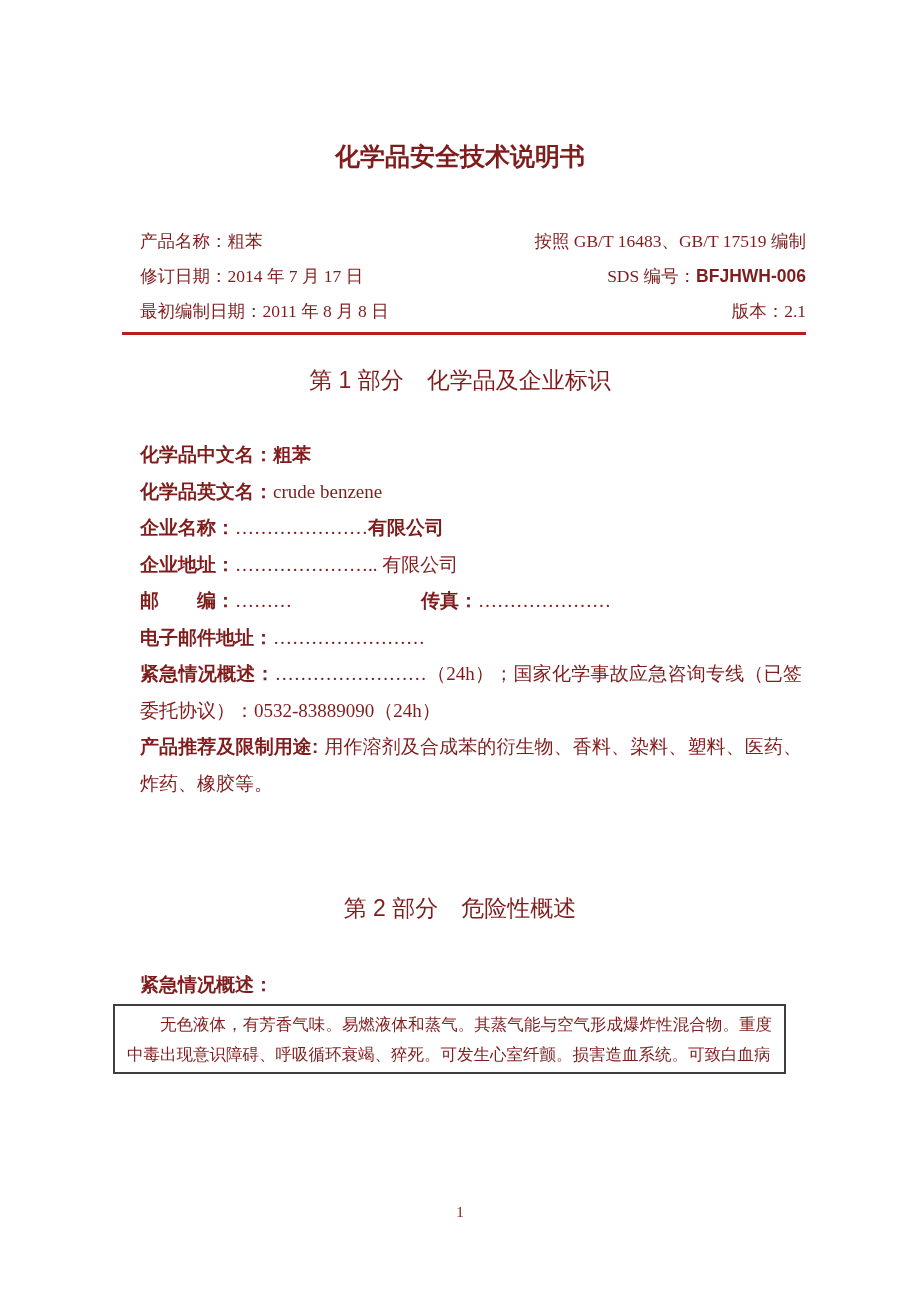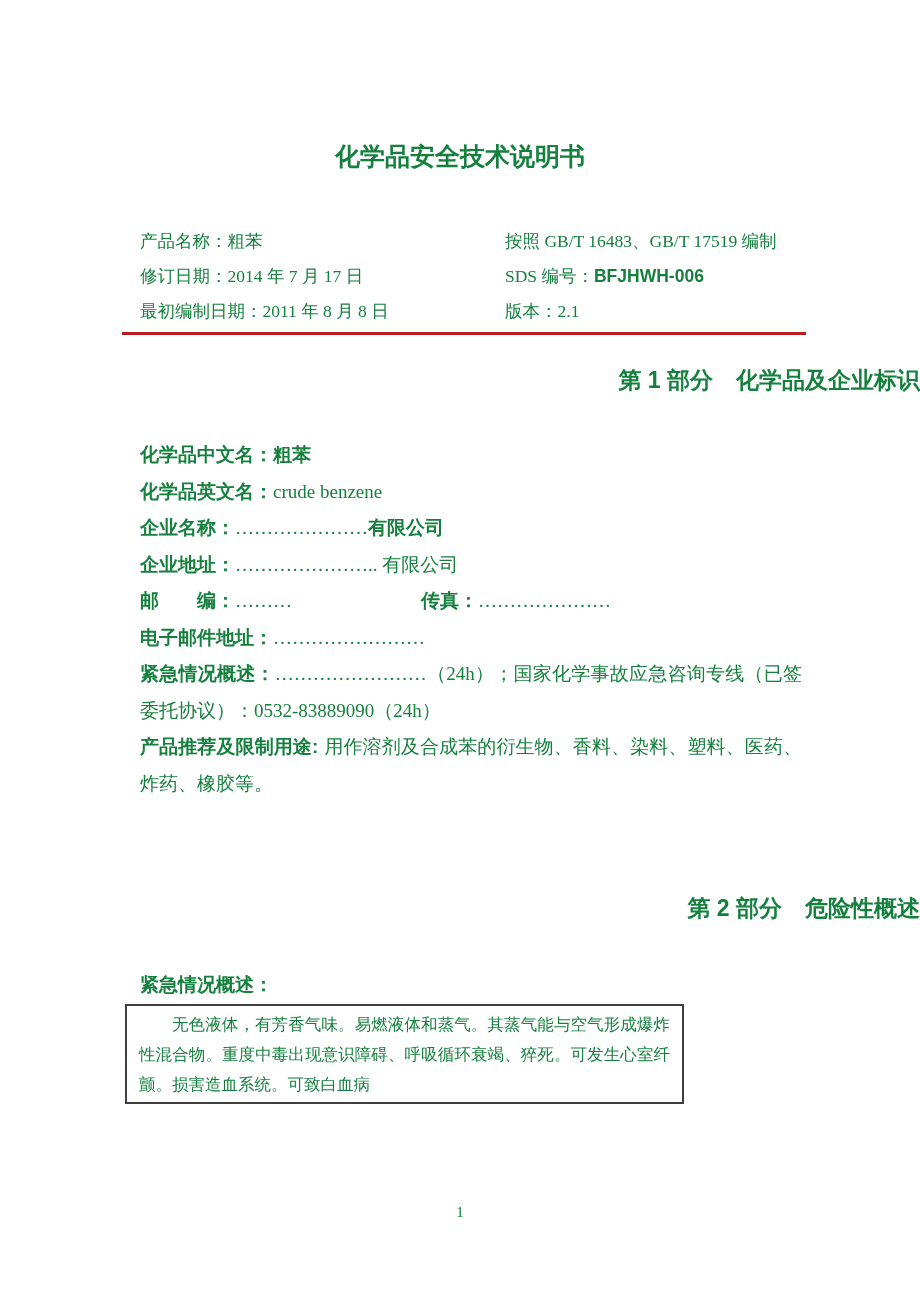--- a/index.html
+++ b/index.html
@@ -2,21 +2,21 @@
 <html><head>
 <meta charset="utf-8">
 <style>
   html, body { margin: 0; padding: 0; background: #ffffff; }
   .page {
     position: relative;
     width: 920px;
     height: 1302px;
     margin: 0 auto;
     background: #ffffff;
-    color: #15803d;
+    color: #7f1d1d;
     font-family: "Liberation Serif", "DejaVu Serif", serif;
     overflow: hidden;
   }
   .title {
     position: absolute;
     top: 142px; left: 0; width: 100%;
     text-align: center;
     font-family: "Liberation Sans", "DejaVu Sans", sans-serif;
     font-weight: bold;
     font-size: 25px;
@@ -24,31 +24,31 @@
   }
   .meta {
     position: absolute;
     top: 224px; left: 122px; width: 684px;
     border-bottom: 3px solid #b91c1c;
     padding-bottom: 3px;
     font-size: 17.5px;
   }
   .meta-row { display: flex; line-height: 35px; padding-left: 18px; }
   .meta-left { width: 365px; flex: none; }
-  .meta-right { flex: 1; }
+  .meta-right { flex: 1; text-align: right; }
   .sds-val {
     font-family: "Liberation Sans", "DejaVu Sans", sans-serif;
     font-weight: bold;
   }
   .sec-heading {
     position: absolute;
     left: 0; width: 100%;
-    text-align: right;
+    text-align: center;
     font-family: "Liberation Sans", "DejaVu Sans", sans-serif;
-    font-weight: bold;
+    font-weight: normal;
     font-size: 23px;
     line-height: 28px;
   }
   #sec1 { top: 366px; }
   #sec2 { top: 894px; }
   .fields {
     position: absolute;
     top: 437px; left: 140px; width: 662px;
     font-size: 19px;
     line-height: 36.5px;
@@ -65,21 +65,21 @@
   .em-label {
     position: absolute;
     top: 973px; left: 140px;
     font-family: "Liberation Sans", "DejaVu Sans", sans-serif;
     font-weight: bold;
     font-size: 19px;
     line-height: 24px;
   }
   .em-box {
     position: absolute;
-    top: 1004px; left: 125px; width: 559px;
+    top: 1004px; left: 113px; width: 673px;
     box-sizing: border-box;
     border: 2px solid #3f3f3f;
     padding: 4px 12px 2px 12px;
   }
   .em-box p {
     margin: 0;
     font-size: 16.5px;
     line-height: 30px;
     text-indent: 2em;
     text-align: justify;

